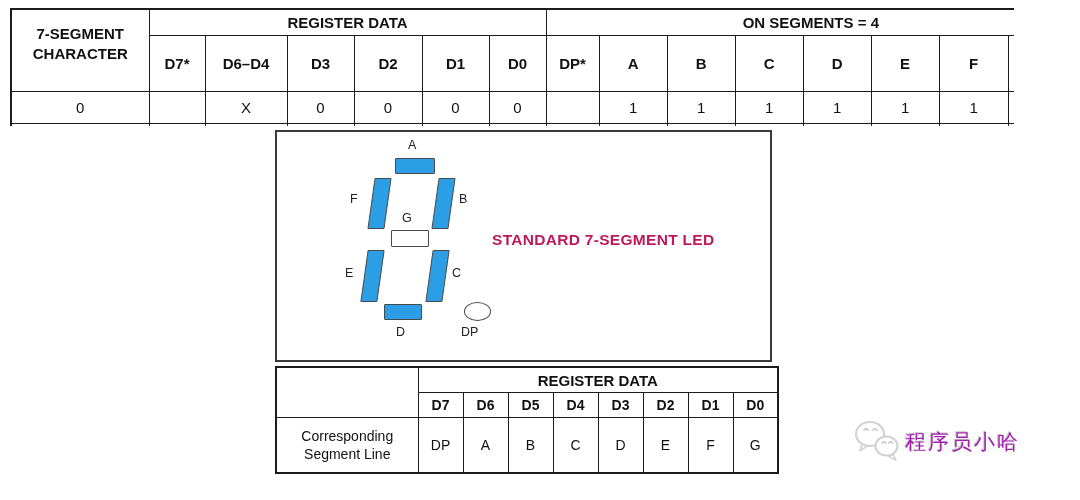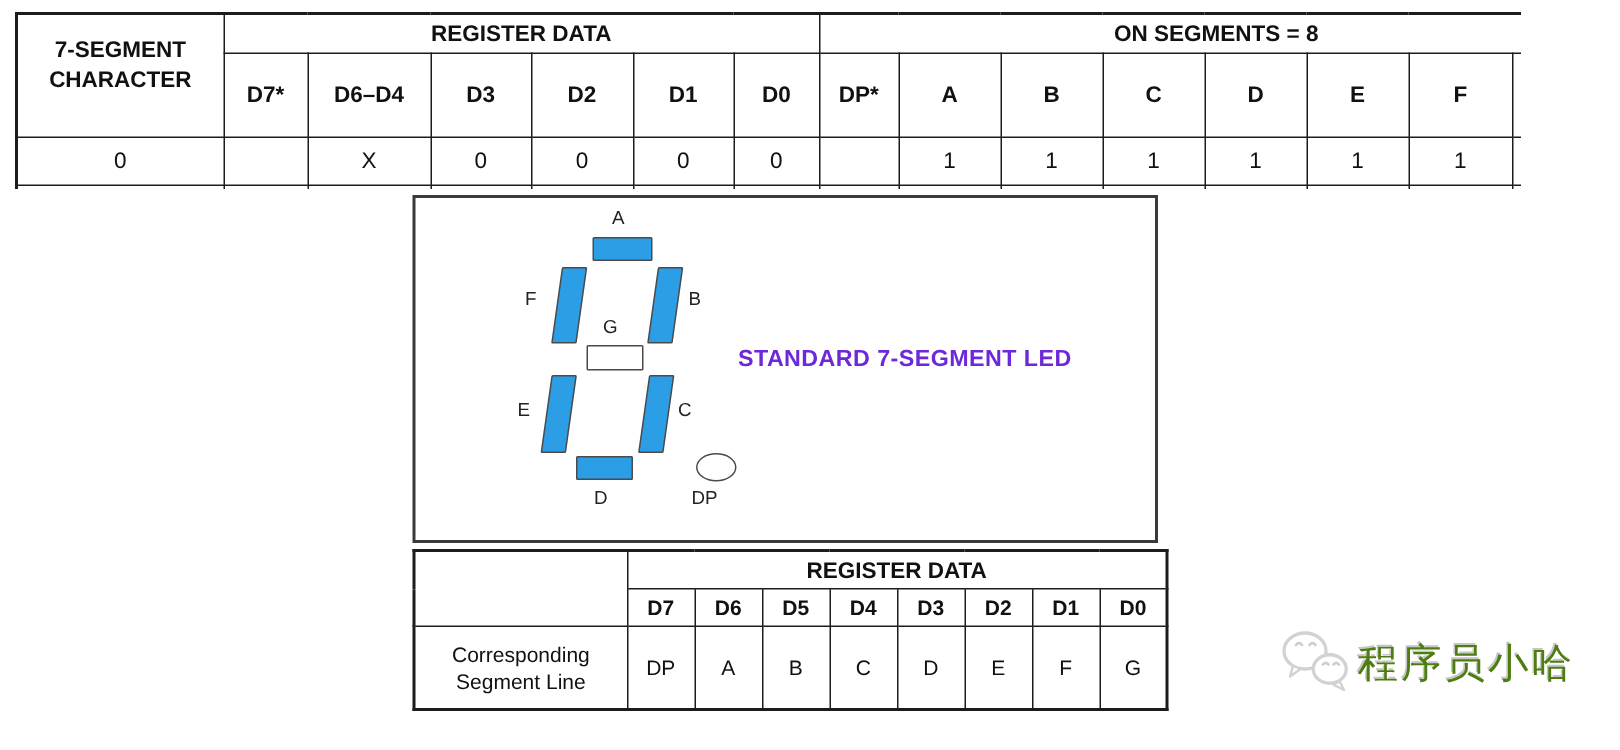--- a/index.html
+++ b/index.html
@@ -46,25 +46,25 @@
   .seg-label{position:absolute;font-size:12.5px;color:#222;}
   .lbl-a{left:131px;top:6px;}
   .lbl-f{left:73px;top:60px;}
   .lbl-b{left:182px;top:60px;}
   .lbl-g{left:125px;top:79px;}
   .lbl-e{left:68px;top:134px;}
   .lbl-c{left:175px;top:134px;}
   .lbl-d{left:119px;top:193px;}
   .lbl-dp{left:184px;top:193px;}
   .diagram-title{position:absolute;left:215px;top:99px;font-size:15.5px;font-weight:bold;
-                 letter-spacing:.3px;color:#6d28d9;}
+                 letter-spacing:.3px;color:#be185d;}
   
   .watermark{position:absolute;left:853px;top:418px;display:flex;align-items:center;}
   .wm-icon{width:48px;height:48px;flex:0 0 auto;}
-  .wm-text{font-size:27px;letter-spacing:2px;color:#4d7c0f;
+  .wm-text{font-size:21px;letter-spacing:2px;color:#a21caf;
            text-shadow:1px 1px 0 #ffffff,-1px -1px 0 #c6c6c6;margin-left:4px;}
 </style>
 </head>
 <body>
 
 <div class="tbl-top-wrap">
 <table class="tbl-top">
   <colgroup>
     <col style="width:138px">
         <col style="width:56px">
@@ -79,21 +79,21 @@
         <col style="width:68px">
         <col style="width:68px">
     <col style="width:68px">
         <col style="width:69px">
         <col style="width:68px">
   </colgroup>
   <tbody>
         <tr class="grp-row">
     <th rowspan="2" class="char-col">7-SEGMENT CHARACTER</th>
     <th colspan="6">REGISTER DATA</th>
-    <th colspan="8">ON SEGMENTS = 8</th>
+    <th colspan="8">ON SEGMENTS = 4</th>
   </tr>
   <tr class="sub-row">
     <th>D7*</th>
     <th>D6–D4</th>
     <th>D3</th>
     <th>D2</th>
     <th>D1</th>
     <th>D0</th>
     <th>DP*</th>
     <th>A</th>

